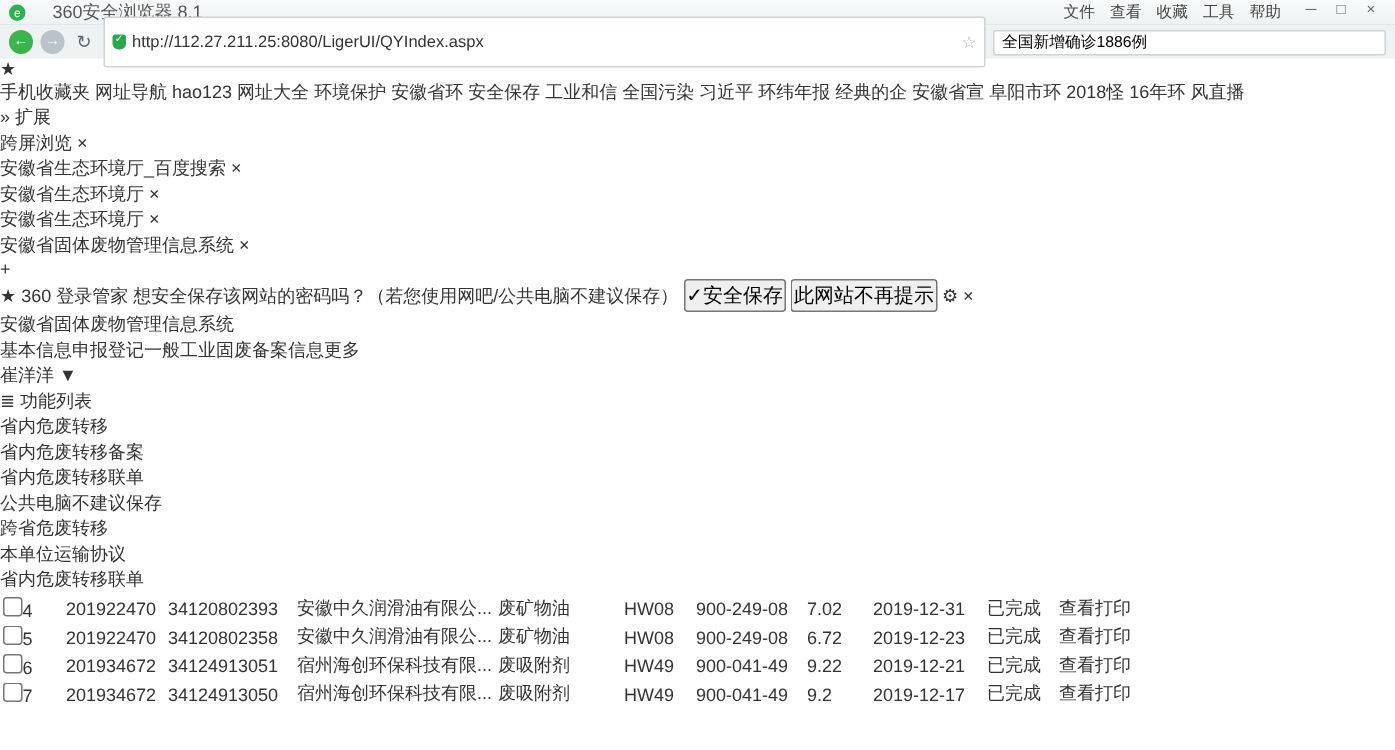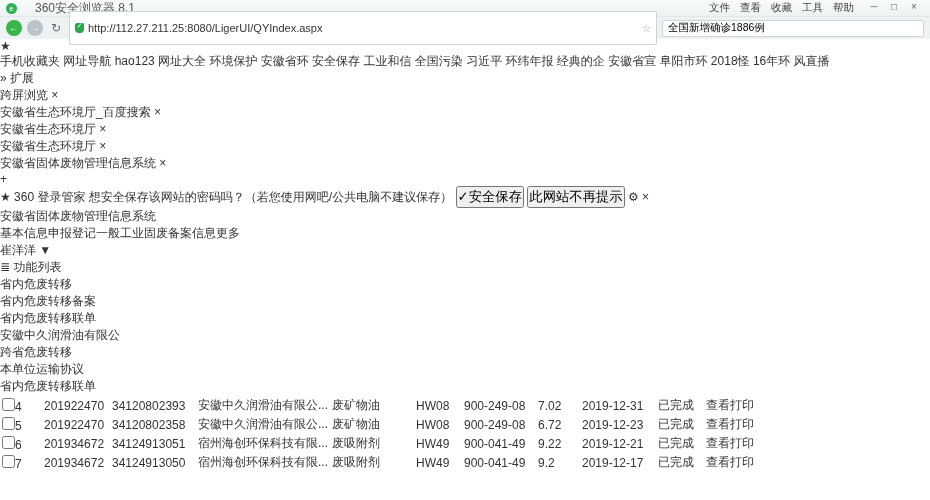--- a/index.html
+++ b/index.html
@@ -312,21 +312,21 @@
   <div class="sidebar">
     <div class="sb-sec">
       <span class="sb-sec-ico">≣</span>
       <span>功能列表</span>
     </div>
     <div class="sb-items">
 
     <div class="sbi">省内危废转移</div>
         <div class="sbi child">省内危废转移备案</div>
         <div class="sbi child">省内危废转移联单</div>
-        <div class="sbi child">安徽中久润滑油有限公</div>
+        <div class="sbi child">公共电脑不建议保存</div>
         <div class="sbi">跨省危废转移</div>
         <div class="sbi">本单位运输协议</div>
       </div>
   </div>
 
   <div class="content">
     <div class="ctabs">
       <div class="ctab-list">
 
           <div class="ctab active">省内危废转移联单</div>

